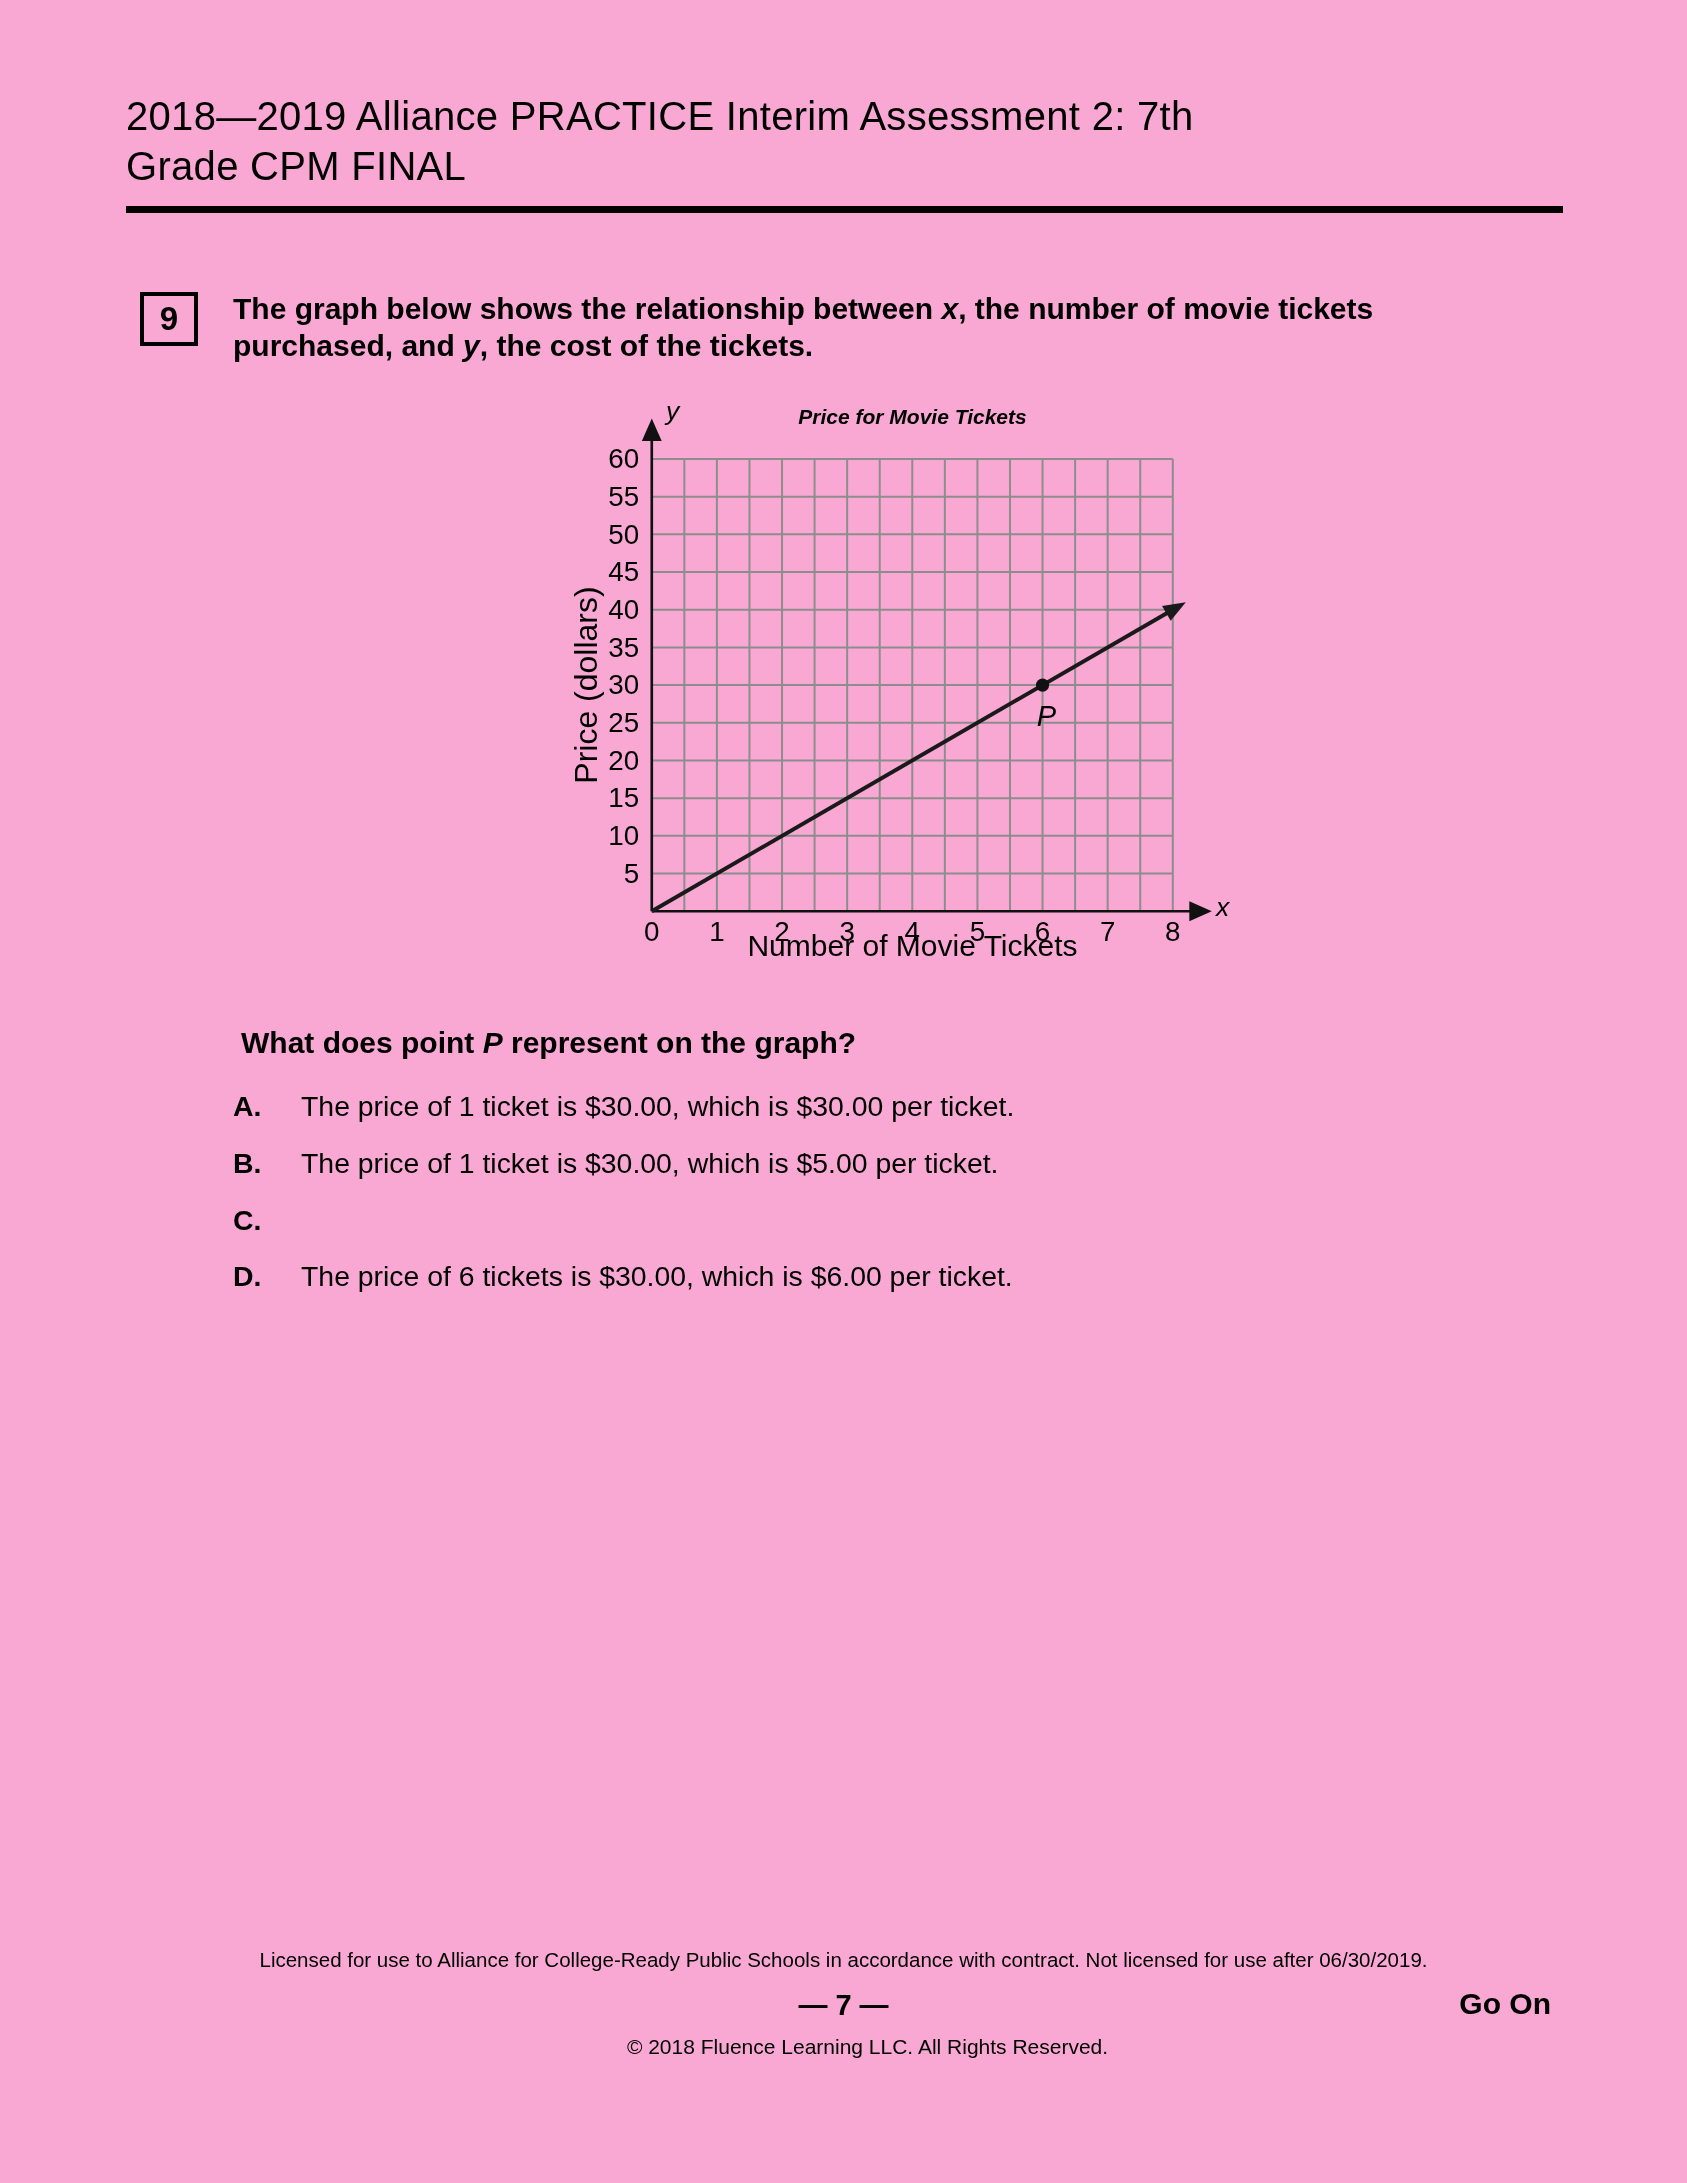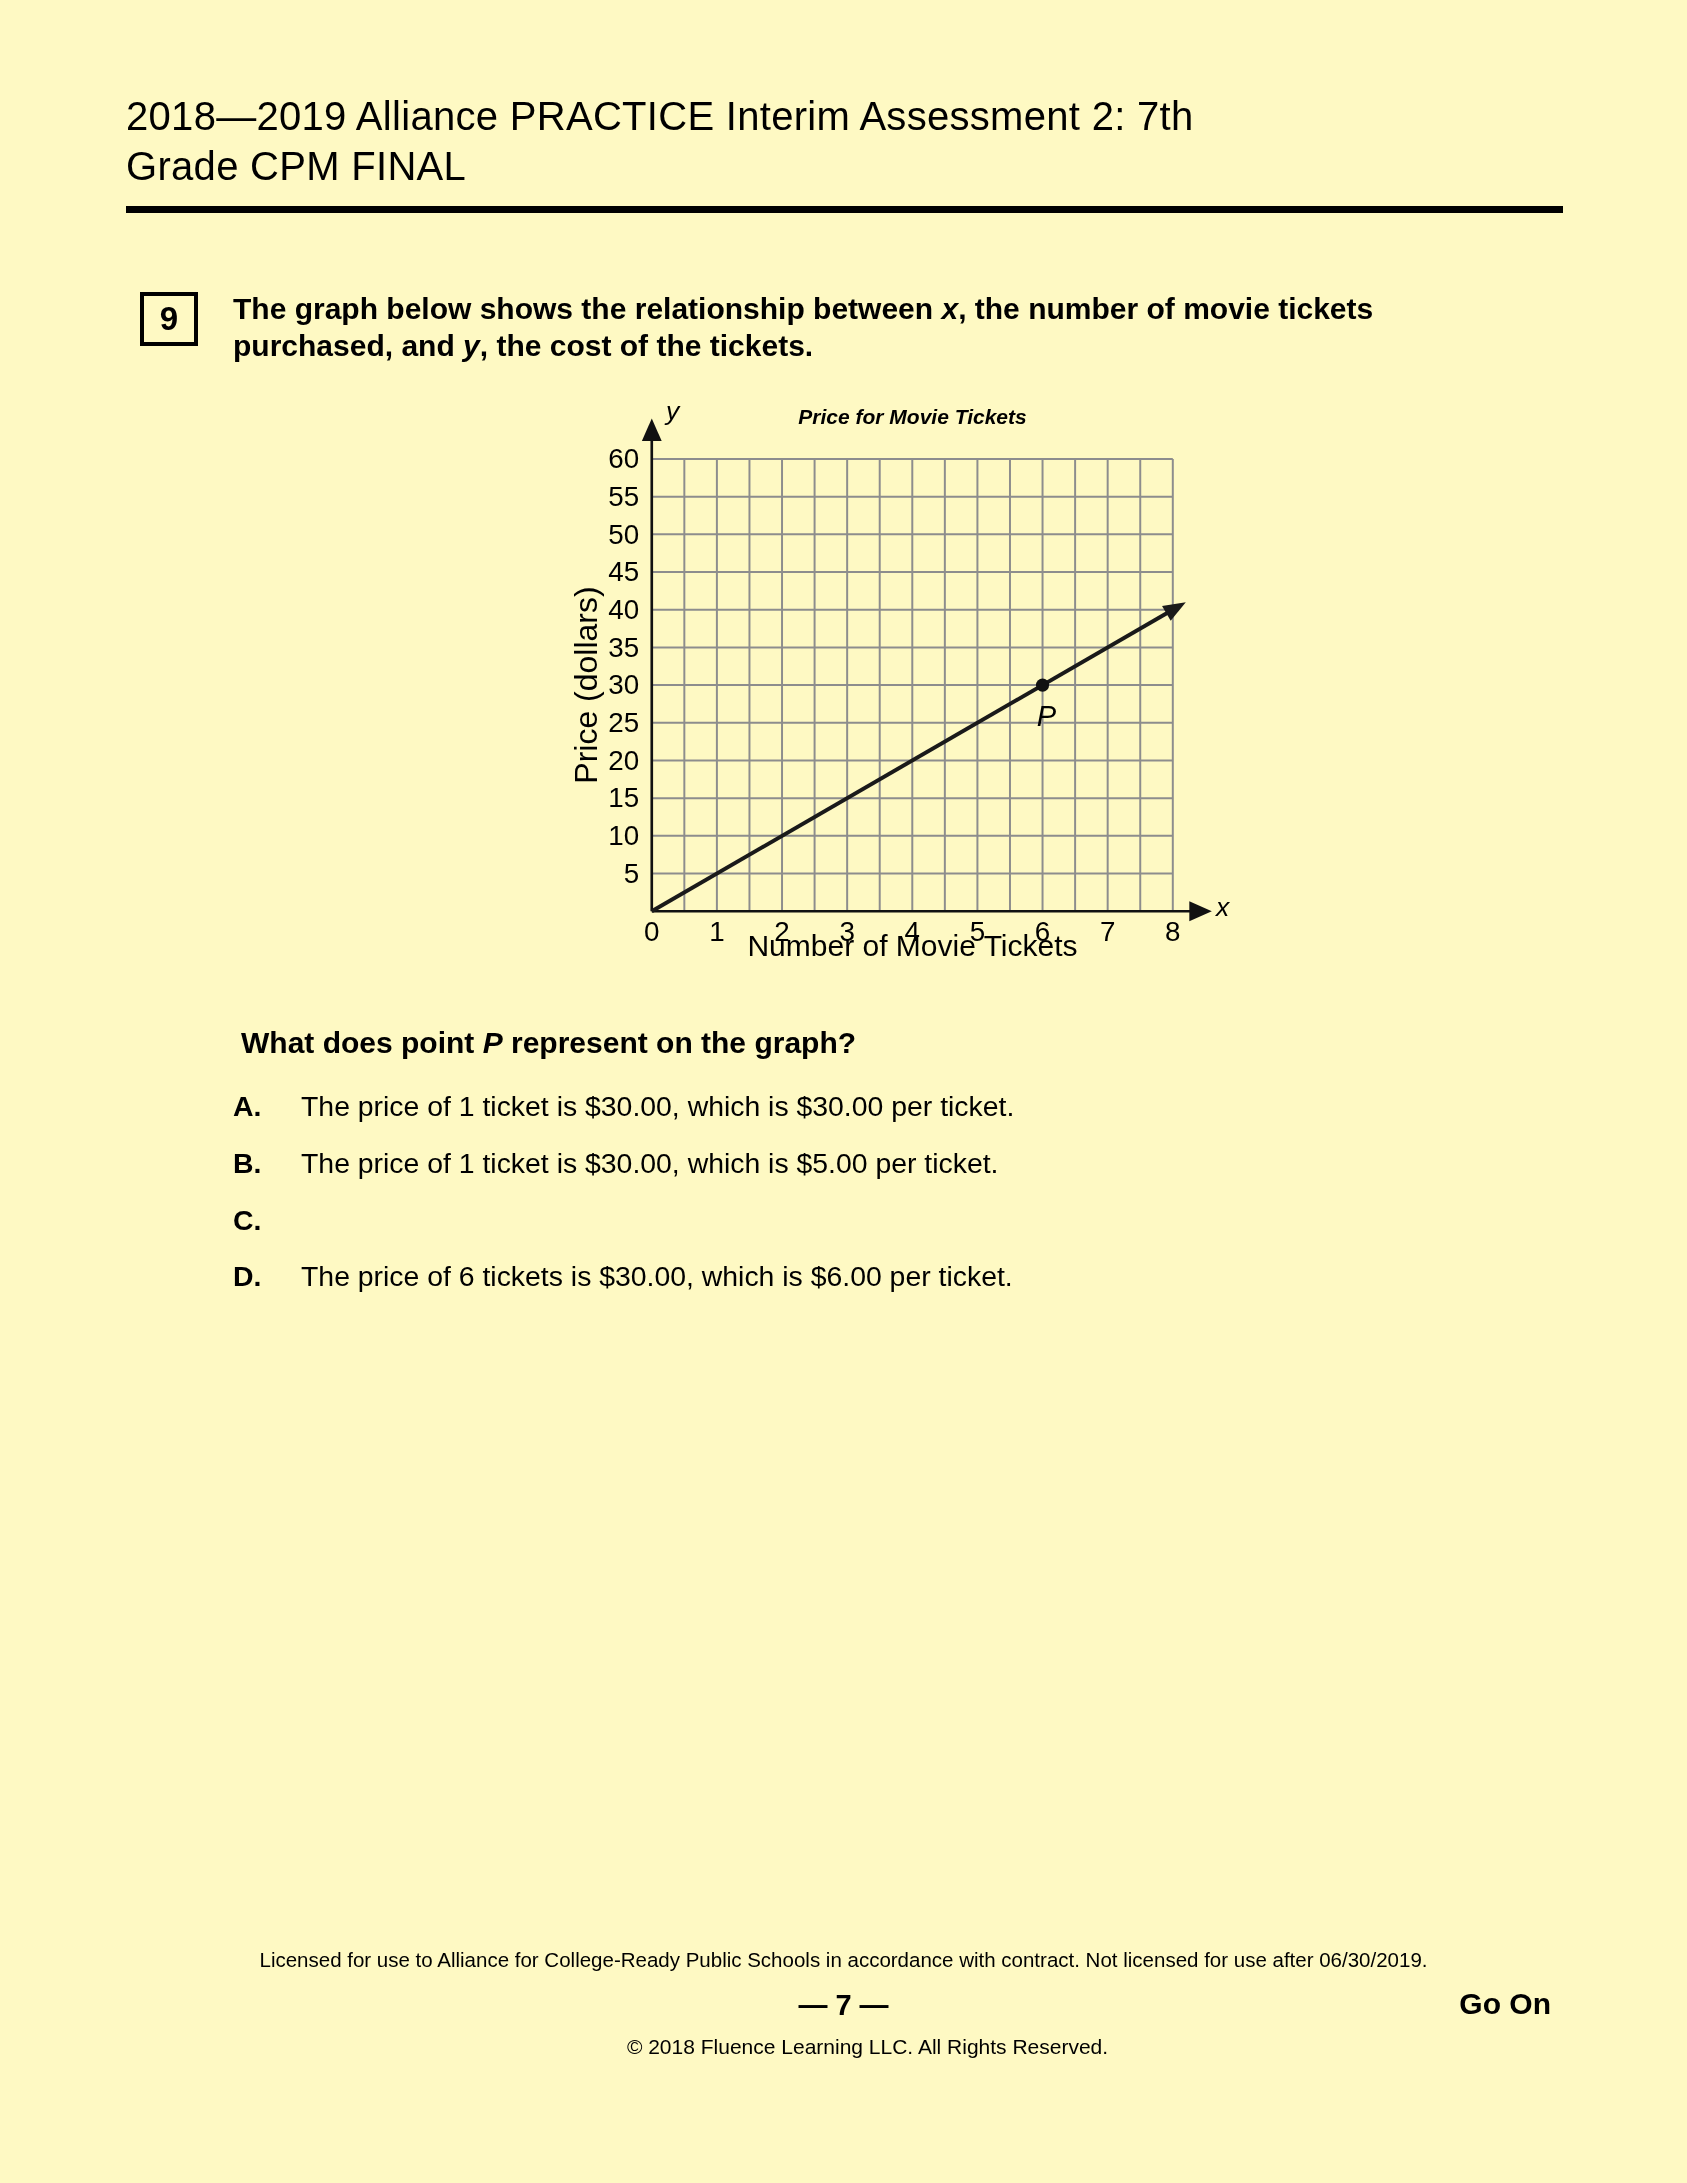--- a/index.html
+++ b/index.html
@@ -1,19 +1,19 @@
 <!DOCTYPE html>
 <html style="font-size:10.6px"><head>
 <meta charset="utf-8">
 <style>
   * { margin:0; padding:0; box-sizing:border-box; }
   html,body { background:#e8e8e8; }
   body { font-family:"Liberation Sans","DejaVu Sans",sans-serif; color:#000; }
   .page {
-    position:relative; width:1687px; height:2183px; background:#fef9c3;
+    position:relative; width:1687px; height:2183px; background:#f9a8d4;
     margin:0 auto; overflow:hidden;
   }
   .abs { position:absolute; }
 
   .header-title { left:126px; top:91px; font-size:40px; line-height:50px;
     font-weight:400; letter-spacing:0.3px; color:#000; }
   .rule { left:126px; top:206px; width:1437px; height:7.3px; background:#000; }
 
   .qbox { left:140px; top:292px; width:58px; height:54px; border:4.6px solid #000;
     display:flex; align-items:center; justify-content:center;

